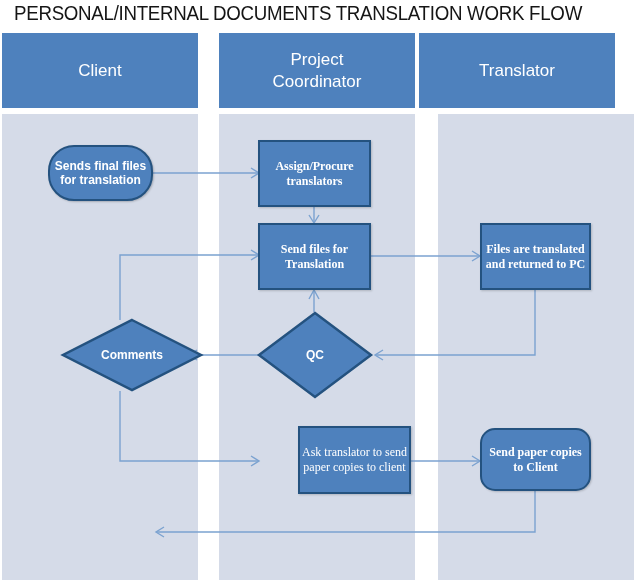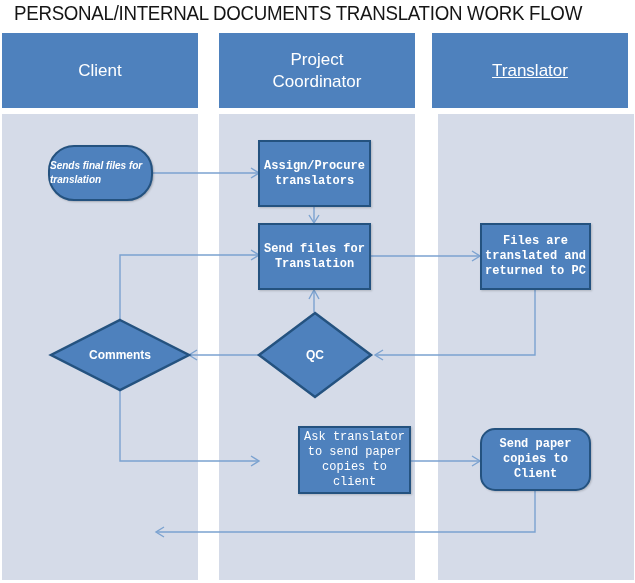--- a/index.html
+++ b/index.html
@@ -26,32 +26,31 @@
     font-family:"Liberation Sans Narrow","Liberation Sans",sans-serif;
   }
   .lane-body{position:absolute;background:#d5dbe8;}
 
   
   .node{position:absolute;box-sizing:border-box;}
   .proc{
     background:#4e81bd;border:2px solid #24527f;
     color:#ffffff;display:flex;align-items:center;justify-content:flex-end;
     text-align:center;font-size:12px;line-height:15px;font-weight:bold;
-    font-family:Liberation Mono, monospace;
+    font-family:Liberation Serif, serif;
     box-shadow:1px 1px 2px rgba(0,0,0,.18);
     padding:2px;
   }
   .proc.light{font-weight:normal;margin-left:40px;}
   .term{
     background:#4e81bd;border:2px solid #24527f;border-radius:26px;
     color:#ffffff;display:flex;align-items:center;justify-content:center;
-    font-size:10px;line-height:14px;font-weight:bold;
+    text-align:center;font-size:12px;line-height:14px;font-weight:bold;
     font-family:"Liberation Sans Narrow","Liberation Sans",sans-serif;
     box-shadow:1px 1px 2px rgba(0,0,0,.22);
-    font-style:italic;
   }
   .dia-wrap{position:absolute;}
   .dia-wrap svg{position:absolute;left:0;top:0;overflow:visible;}
   .dia-label{
     position:absolute;left:0;top:0;width:100%;height:100%;
     display:flex;align-items:center;justify-content:center;
     color:#ffffff;font-size:12px;font-weight:bold;
     font-family:"Liberation Sans Narrow","Liberation Sans",sans-serif;
     pointer-events:none;
   }
@@ -71,21 +70,21 @@
   <div class="lane-body" style="left:2px;top:114px;width:196px;height:466px;"></div>
   <div class="lane-body" style="left:219px;top:114px;width:196px;height:466px;"></div>
   <div class="lane-body" style="left:438px;top:114px;width:196px;height:466px;"></div>
 
   <div class="lane-head" style="left:2px;top:33px;width:196px;height:75px;">
     <span>Client</span>
   </div>
   <div class="lane-head" style="left:219px;top:33px;width:196px;height:75px;">
     <span style="max-width:120px;">Project Coordinator</span>
   </div>
-  <div class="lane-head" style="left:432px;top:33px;width:196px;height:75px;text-decoration:underline;">
+  <div class="lane-head" style="left:419px;top:33px;width:196px;height:75px;">
     <span>Translator</span>
   </div>
 
   <svg id="wires">
 
     <line x1="153" y1="173" x2="258" y2="173"></line>
     <path class="head" d="M251,168 L259,173 L251,178"></path>
 
     <line x1="314" y1="207" x2="314" y2="222"></line>
     <path class="head" d="M309,215 L314,223 L319,215"></path>
@@ -124,21 +123,21 @@
   </div>
 
   <div class="node proc" style="left:480px;top:223px;width:111px;height:67px;">
     <span>Files are translated and returned to PC</span>
   </div>
 
   <div class="node proc" style="left:258px;top:223px;width:113px;height:67px;">
     <span>Send files for Translation</span>
   </div>
 
-  <div class="dia-wrap" style="left:50px;top:319px;width:140px;height:72px;">
+  <div class="dia-wrap" style="left:62px;top:319px;width:140px;height:72px;">
     <svg width="140" height="72">
       <polygon points="70,1 139,36 70,71 1,36" fill="#4e81bd" stroke="#24527f" stroke-width="2.5"></polygon>
     </svg>
     <div class="dia-label">Comments</div>
   </div>
 
   <div class="dia-wrap" style="left:258px;top:312px;width:114px;height:86px;">
     <svg width="114" height="86">
       <polygon points="57,1 113,43 57,85 1,43" fill="#4e81bd" stroke="#24527f" stroke-width="2.5"></polygon>
     </svg>

